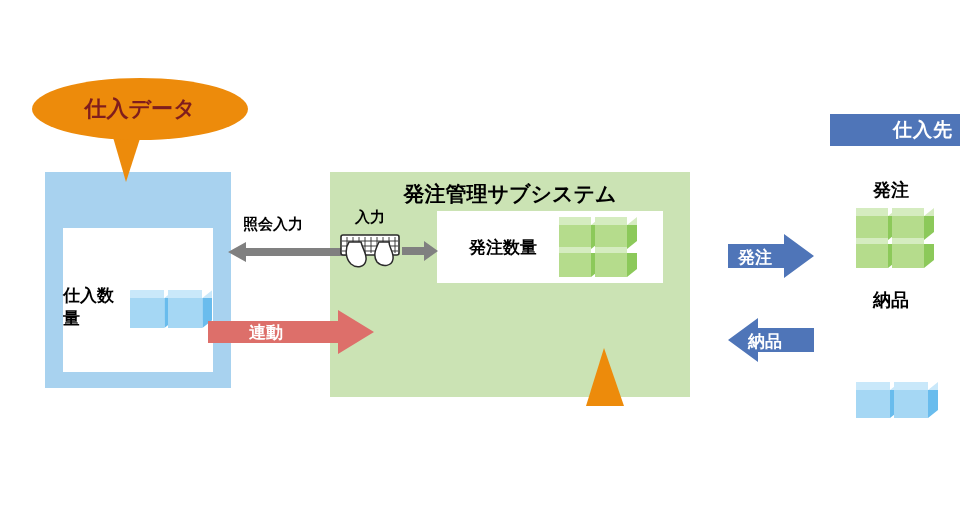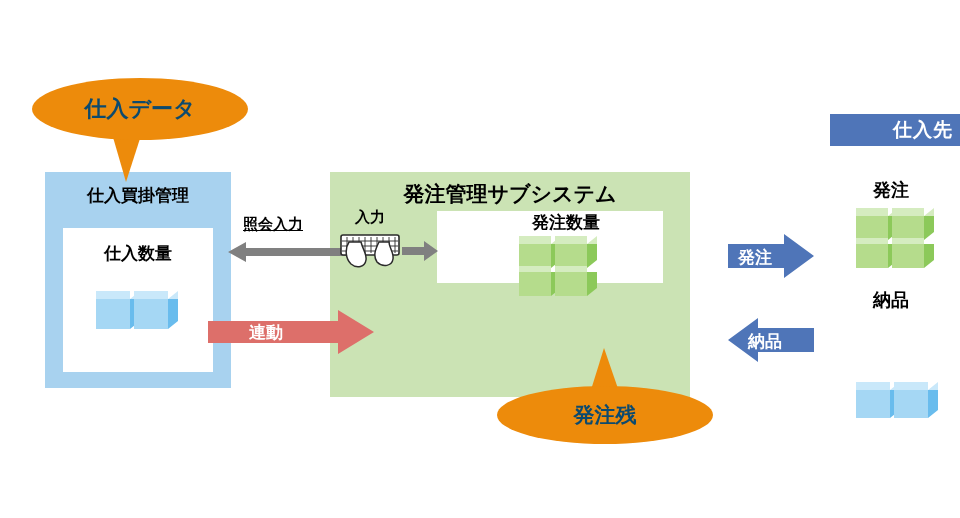--- a/index.html
+++ b/index.html
@@ -56,25 +56,24 @@
     color: #000000;
   }
   #panel-shiire .panel-title { top: 12px; font-size: 17px; }
   #panel-hacchu .panel-title { top: 8px; font-size: 21px; }
 
   .white-box {
     position: absolute;
     background: #ffffff;
     display: flex;
     align-items: center;
-    flex-direction: column;
   }
   #box-shiire-suryo {
     left: 18px; top: 56px; width: 150px; height: 144px;
-    flex-direction: column;
+    flex-direction: row;
     justify-content: flex-start;
   }
   #box-shiire-suryo .box-label {
     margin-top: 14px;
     font-size: 17px;
     font-weight: bold;
     color: #000;
   }
   #box-hacchu-suryo {
     left: 107px; top: 39px; width: 226px; height: 72px;
@@ -106,21 +105,21 @@
   }
 
   
   .callout {
     position: absolute;
     background: #ed8b0b;
     border-radius: 50%;
     display: flex;
     align-items: center;
     justify-content: center;
-    color: #0c4a6e;
+    color: #7f1d1d;
     font-weight: bold;
   }
   #callout-shiire-data {
     left: 32px; top: 78px; width: 216px; height: 62px;
     font-size: 22px;
   }
   #callout-hacchu-zan {
     left: 497px; top: 386px; width: 216px; height: 58px;
     font-size: 21px;
   }
@@ -141,21 +140,20 @@
 <body>
 
 <div id="canvas">
 
 
   <div class="abs header-bar" id="bar-shiiresaki">
     <span>仕入先</span>
   </div>
 
   <div class="abs" id="panel-shiire">
-    <div class="panel-title">仕入買掛管理</div>
 
     <div class="white-box" id="box-shiire-suryo">
       <div class="box-label">仕入数量</div>
 
       <div class="cube-stack" style="width:86px;height:46px;margin-top:26px;margin-left:2px;">
 
         <div class="cube" style="left:0px;top:8px;width:44px;height:38px;">
           <div class="face-front" style="width:34px;height:30px;background:#a5d7f4;"></div>
           <div class="face-top" style="left:0;top:0;width:0;height:0;border-left:0px solid transparent;
                border-bottom:8px solid #c9e8fa;border-right:10px solid transparent;
@@ -216,21 +214,21 @@
                clip-path:polygon(0 0,100% -33%,100% 67%,0 100%);"></div>
         </div>
       </div>
     </div>
 
   </div>
 
   <svg class="abs" style="left:228px;top:238px;" width="118" height="28">
     <polygon points="0,14 18,4 18,10 118,10 118,18 18,18 18,24" fill="#808080"></polygon>
   </svg>
-  <div class="arrow-label abs" style="left:243px;top:215px;font-size:15px;color:#000;text-decoration:underline;">照会入力</div>
+  <div class="arrow-label abs" style="left:243px;top:215px;font-size:15px;color:#000;">照会入力</div>
 
   <div class="arrow-label abs" style="left:355px;top:208px;font-size:15px;color:#000;">入力</div>
   <svg class="abs" id="keyboard-icon" viewBox="0 0 62 40">
     <rect x="2" y="3" width="58" height="20" rx="2" fill="#ffffff" stroke="#2b2b2b" stroke-width="1.6"></rect>
     <g stroke="#2b2b2b" stroke-width="0.9">
       <line x1="8" y1="5" x2="8" y2="21"></line>
         <line x1="14" y1="5" x2="14" y2="21"></line>
       <line x1="20" y1="5" x2="20" y2="21"></line>
         <line x1="26" y1="5" x2="26" y2="21"></line>
       <line x1="32" y1="5" x2="32" y2="21"></line>
@@ -322,17 +320,14 @@
   </svg>
 
   <div class="callout" id="callout-shiire-data">
     <span>仕入データ</span>
   </div>
 
   <svg class="abs" style="left:584px;top:348px;" width="44" height="58">
     <polygon points="20,0 40,58 2,58" fill="#ed8b0b"></polygon>
   </svg>
 
-  <div class="callout" id="callout-hacchu-zan">
-    <span>発注残</span>
-  </div>
 
 </div>
 
 </body></html>

